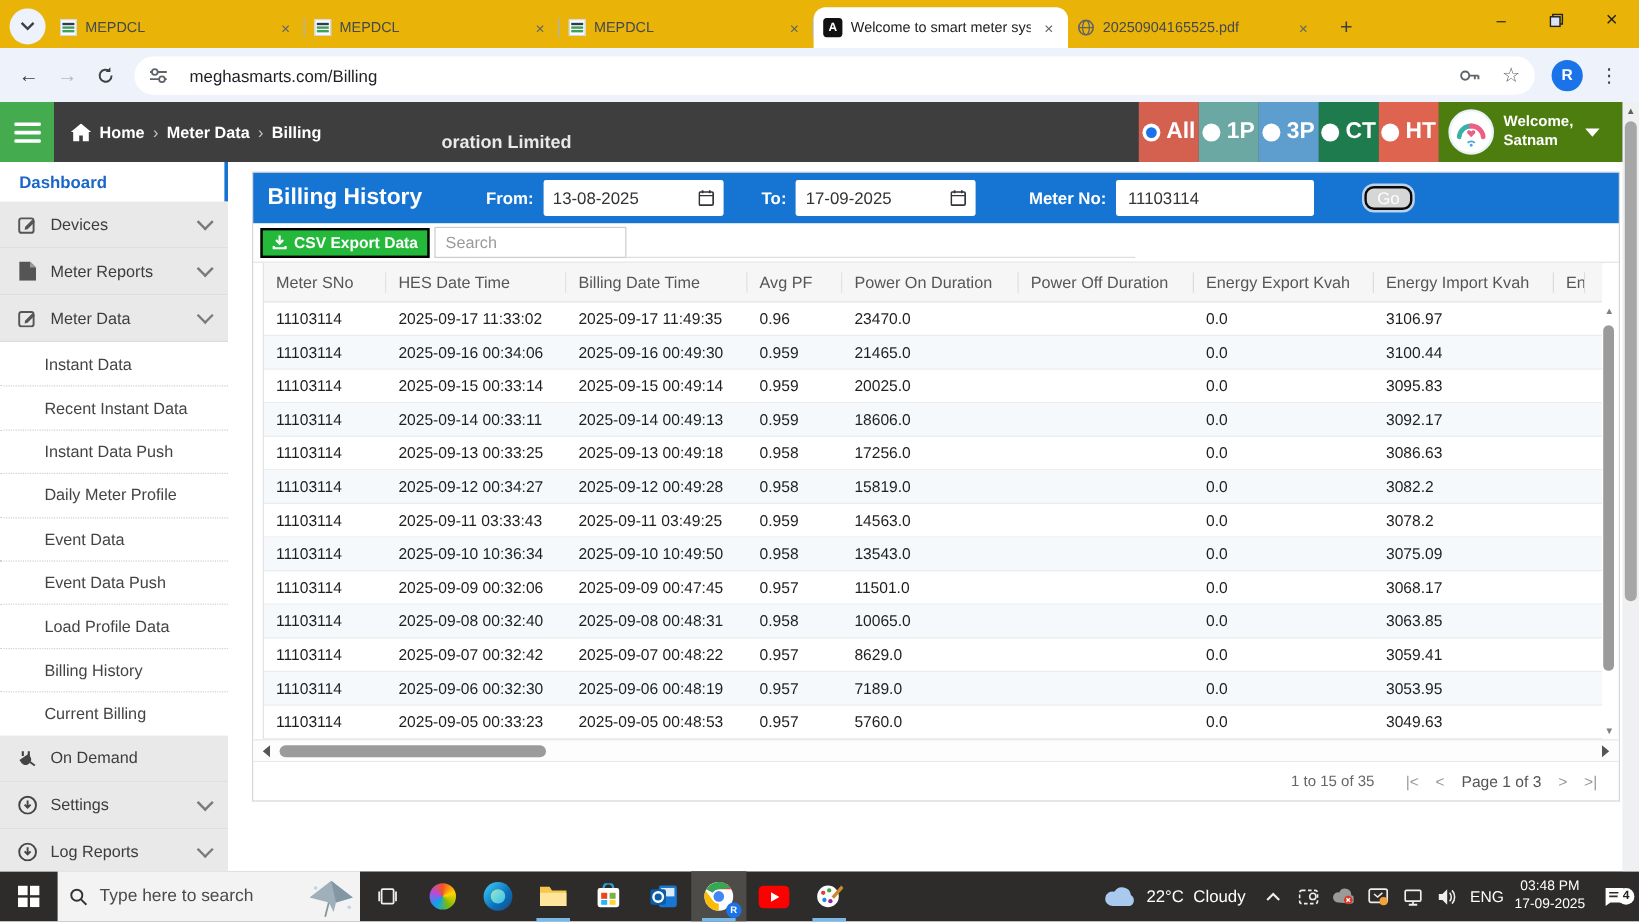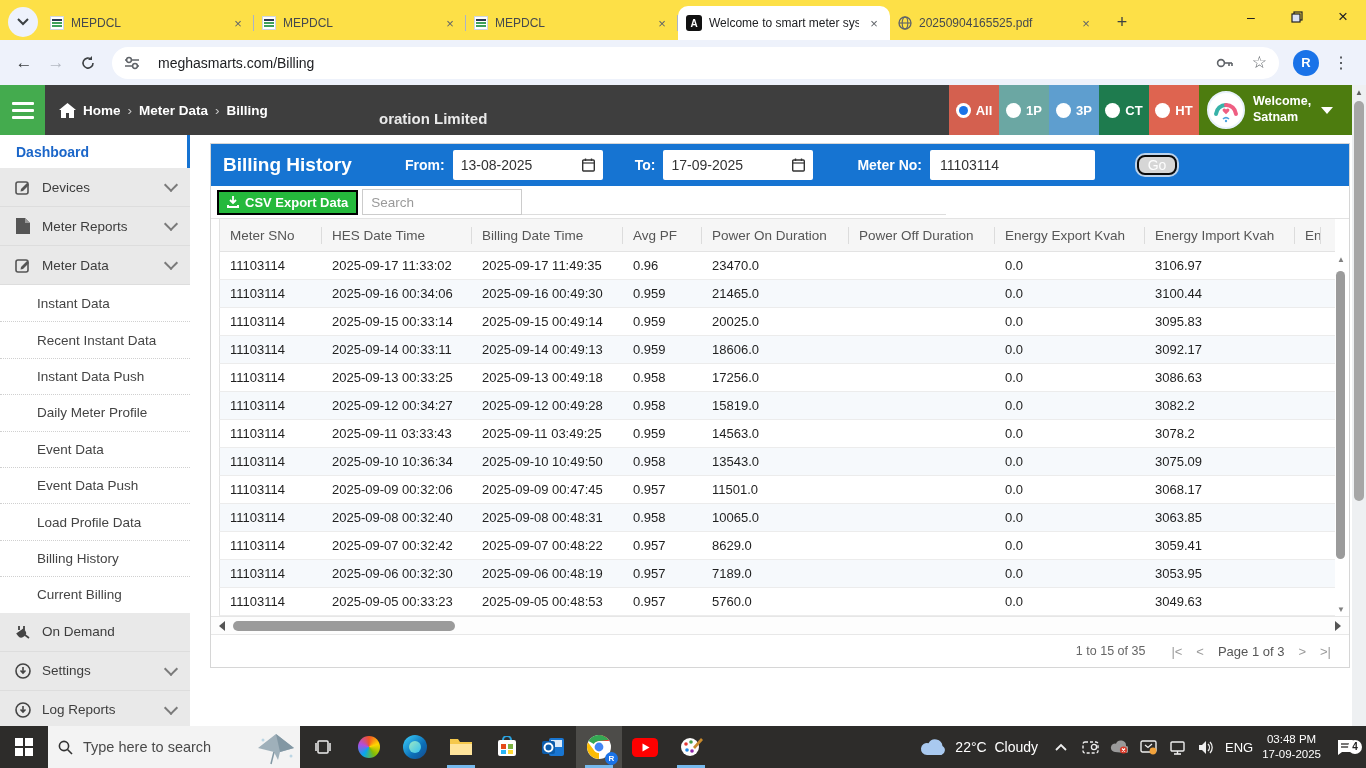--- a/index.html
+++ b/index.html
@@ -1,19 +1,19 @@
 <!DOCTYPE html>
 <html><head>
 <meta charset="utf-8">
 <style>
   *{box-sizing:border-box;margin:0;padding:0}
   html,body{width:1366px;height:768px;overflow:hidden;font-family:"Liberation Sans",sans-serif;background:#fff}
 
   
-  .tabstrip{height:40px;background:#fde047;display:flex;align-items:flex-end;padding-left:4px;position:relative}
+  .tabstrip{height:40px;background:#eab308;display:flex;align-items:flex-end;padding-left:4px;position:relative}
   .tab-chevron{width:30px;height:30px;margin:0 4px 3px 4px;border-radius:50%;background:#eef2fc;display:flex;align-items:center;justify-content:center;color:#3c4043}
   .tab{width:212px;height:34px;display:flex;align-items:center;gap:7px;padding:0 8px;color:#45494e;font-size:12px;position:relative}
   .tab .sep{position:absolute;right:0;top:9px;height:16px;width:1px;background:#aab3c9}
   .tab.active{background:#fff;border-radius:10px 10px 0 0;color:#202124}
   .tab-title{flex:1;white-space:nowrap;overflow:hidden;text-overflow:clip}
   .tab-close{width:16px;height:16px;border-radius:50%;display:flex;align-items:center;justify-content:center;font-size:13px;color:#5f6368}
   .favicon-mepdcl{width:14px;height:14px;background:#fff;border:1px solid #cfd6e4;display:flex;flex-direction:column;justify-content:space-evenly;padding:1px;flex:0 0 auto}
   .favicon-mepdcl i{display:block;height:2px;background:#3fa05a}
   .favicon-mepdcl i:first-child{background:#2b3a55}
   .favicon-ng{width:16px;height:16px;background:#111;border-radius:3px;color:#fff;font-size:10px;font-weight:bold;display:flex;align-items:center;justify-content:center;flex:0 0 auto}
@@ -35,23 +35,23 @@
   .page-scrollbar .arr{display:block;text-align:center;font-size:8px;color:#606060;padding-top:3px}
   .page-scrollbar .thumb{position:absolute;top:16px;left:2px;width:10px;height:400px;border-radius:5px;background:#a6a6a6}
 
   
   .app-header{height:50px;display:flex}
   .hamburger{width:45px;background:#44ab4e;display:flex;flex-direction:column;justify-content:center;align-items:center;gap:4px}
   .hamburger i{display:block;width:22px;height:3px;background:#fff;border-radius:1px}
   .header-dark{flex:1;background:#3e3e3e;display:flex;align-items:stretch;color:#fff;position:relative}
   .breadcrumb{display:flex;align-items:center;gap:7px;padding-left:14px;font-size:13.5px;font-weight:bold}
   .breadcrumb .gt{color:#c9c9c9;font-weight:normal}
-  .marquee{position:absolute;left:334px;top:0;height:66px;display:flex;align-items:center;font-size:15px;font-weight:bold;color:#e9e9e9;white-space:nowrap}
+  .marquee{position:absolute;left:323px;top:0;height:66px;display:flex;align-items:center;font-size:15px;font-weight:bold;color:#e9e9e9;white-space:nowrap}
   .filters{position:absolute;right:167px;top:0;height:50px;display:flex}
-  .seg{width:50px;display:flex;align-items:center;justify-content:center;gap:5px;font-size:13px;font-weight:bold;color:#fff}
+  .seg{width:50px;display:flex;align-items:center;justify-content:center;gap:5px;font-size:19px;font-weight:bold;color:#fff}
   .seg .radio{width:15px;height:15px;border-radius:50%;background:#fff;flex:0 0 auto;position:relative}
   .seg .radio.checked::after{content:"";position:absolute;left:3px;top:3px;width:9px;height:9px;border-radius:50%;background:#1a73e8}
   .seg.all{background:#d4604f}.seg.p1{background:#6ba7a3}.seg.p3{background:#5e9ecf}.seg.ct{background:#1e7b4e}.seg.ht{background:#de6450}
   .welcome{position:absolute;right:14px;top:0;height:50px;width:153px;background:#4d7c0f;display:flex;align-items:center;gap:8px;padding:0 8px}
   .logo-badge{width:38px;height:38px;border-radius:50%;background:#fff;border:2px solid #e8f2fb;display:flex;align-items:center;justify-content:center;flex:0 0 auto}
   .welcome-text{font-size:12.5px;font-weight:bold;line-height:1.25}
   .caret{width:0;height:0;border-left:6px solid transparent;border-right:6px solid transparent;border-top:7px solid #fff;margin-left:2px}
 
   
   .app-body{display:flex;height:591px}

